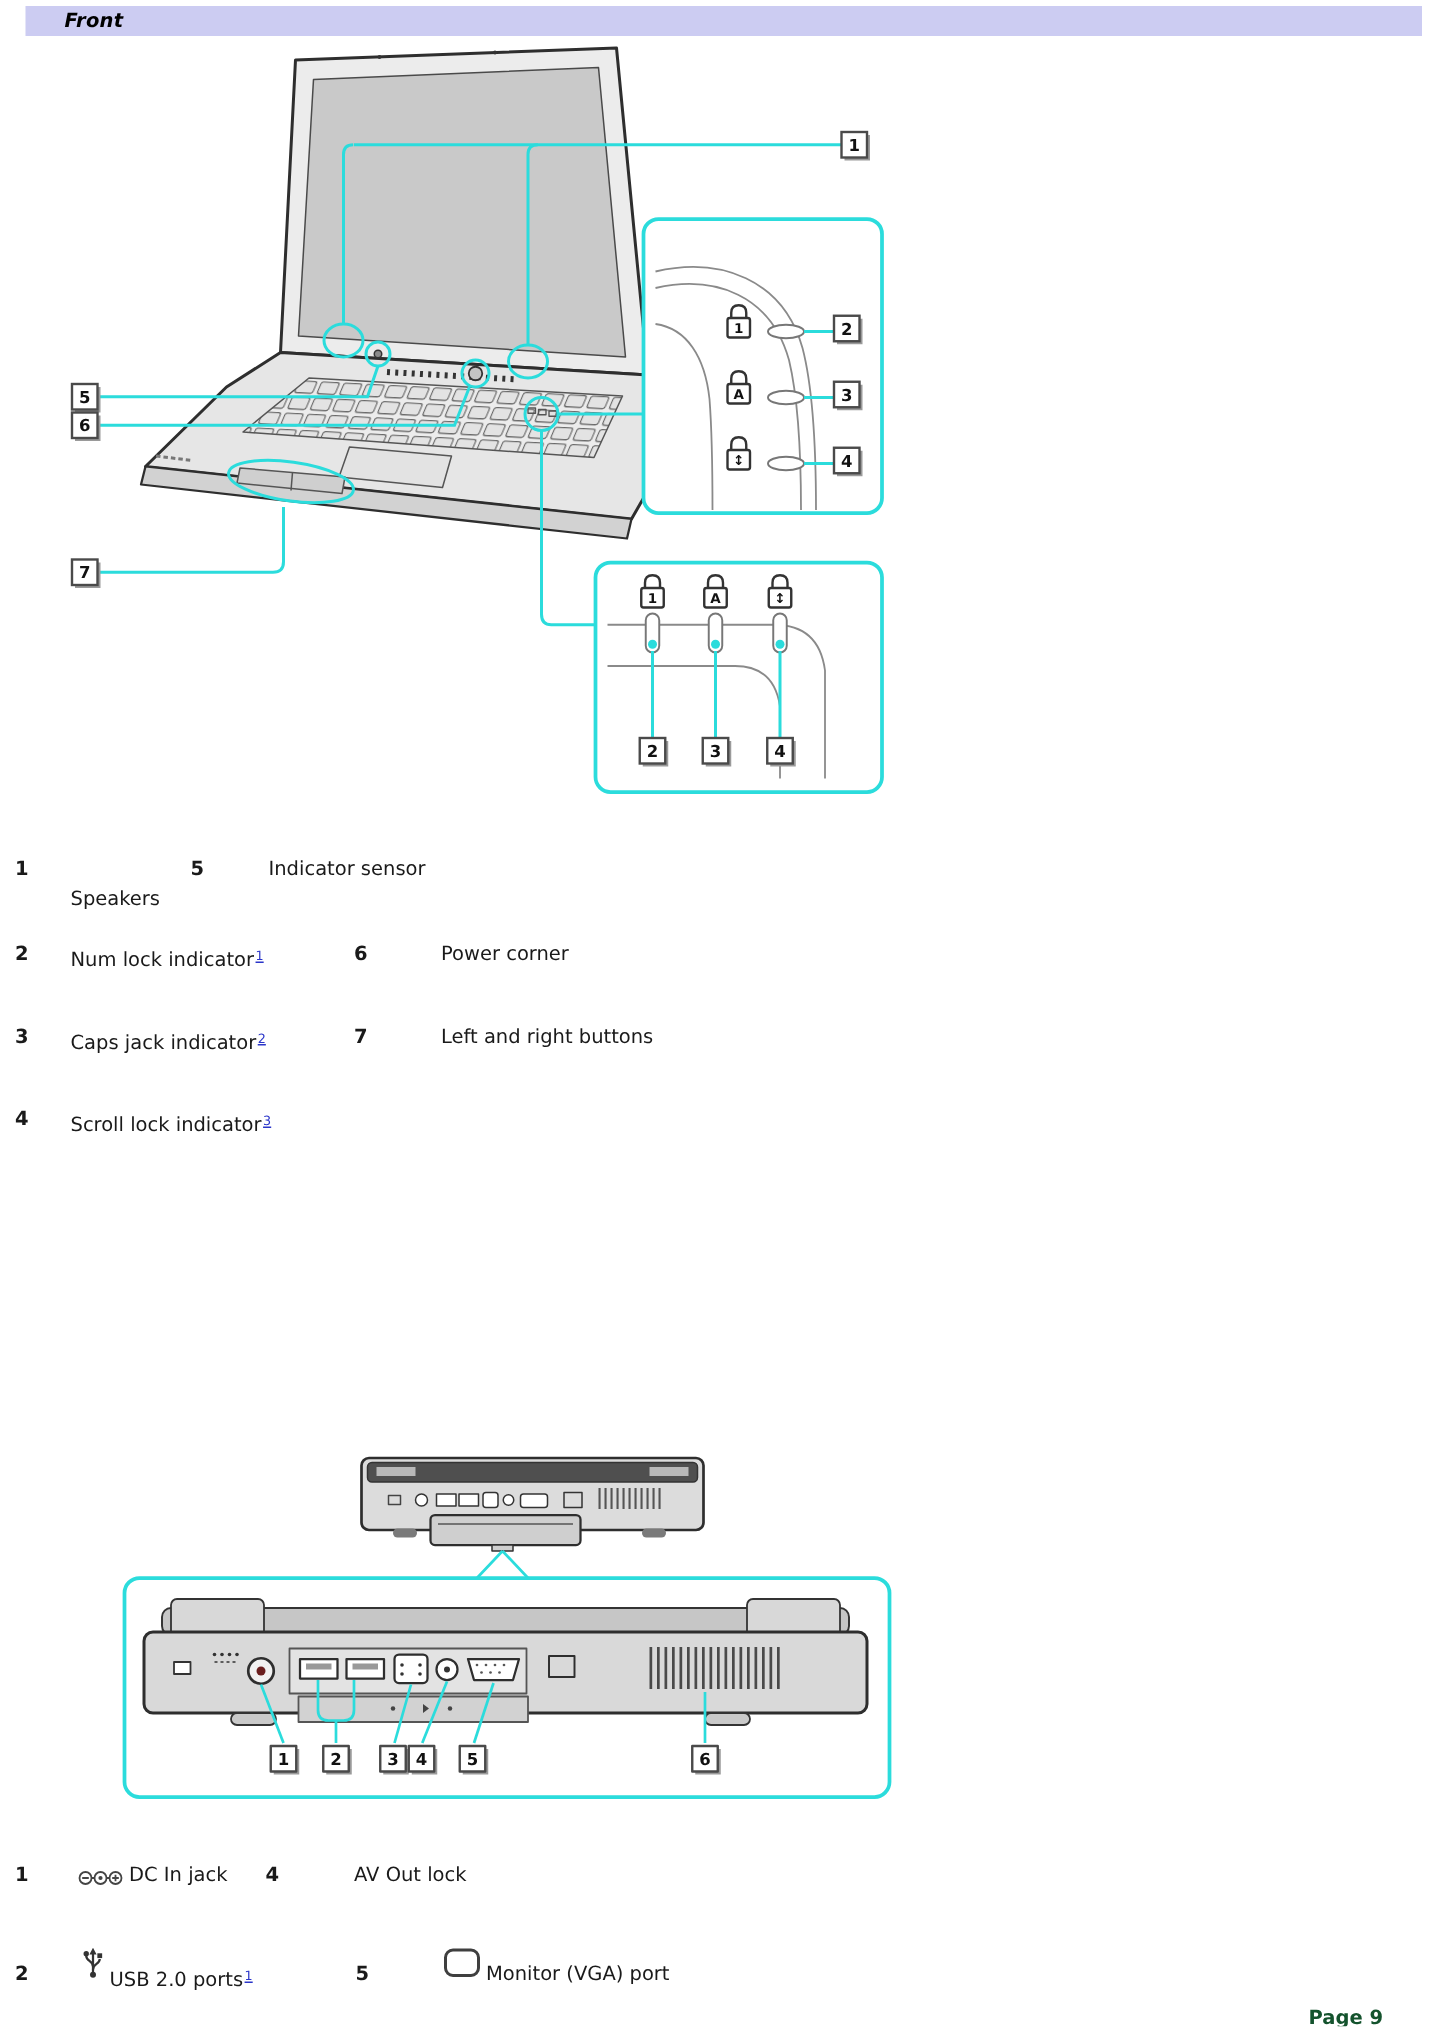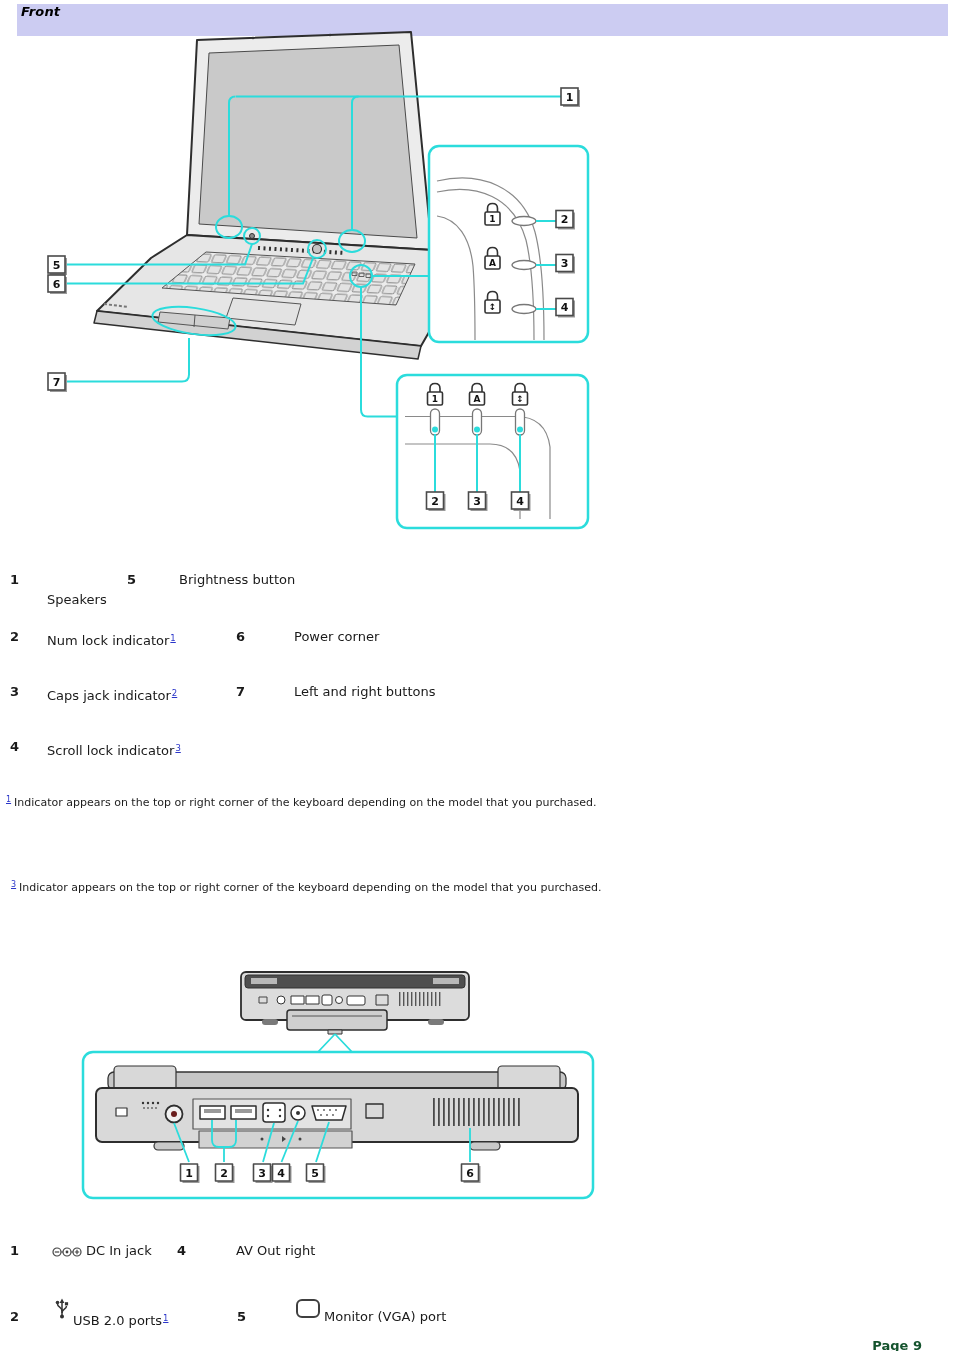--- a/index.html
+++ b/index.html
@@ -1,21 +1,21 @@
 <!DOCTYPE html>
 <html><head>
 <meta charset="utf-8">
 <style>
   html,body{margin:0;padding:0;background:#fff;}
   .page{position:relative;width:954px;height:1351px;background:#fff;
         font-family:"DejaVu Sans",sans-serif;color:#141414;overflow:hidden;
         --accent:#2bdcdc;--barbg:#ccccf2;--link:#2a35c9;}
   .abs{position:absolute;}
-  .section-bar{position:absolute;left:17px;right:6px;height:32px;background:var(--barbg);
-        display:flex;padding-left:4px;}
+  .section-bar{position:absolute;left:17px;right:6px;height:20px;background:var(--barbg);
+        display:flex;align-items:center;padding-left:26px;}
   .section-title{font-style:italic;font-weight:700;font-size:13px;color:#000;letter-spacing:0.2px;}
   .lg{position:absolute;font-size:13px;line-height:16px;white-space:nowrap;color:#1a1a1a;}
   .lgn{font-weight:700;}
   .fn{font-size:8.5px;color:var(--link);text-decoration:underline;cursor:pointer;}
   .lg .fn{position:relative;top:1px;margin-left:1px;}
   .footnote{position:absolute;font-size:11px;line-height:13px;white-space:nowrap;color:#1d1d1d;}
   .footnote .fn{vertical-align:4px;margin-right:3px;font-size:8px;}
   .pageno{position:absolute;right:32px;top:1314px;font-size:13px;font-weight:700;color:#14532d;margin-top:24px;}
   .mon-icon{position:absolute;width:20px;height:15px;border:2px solid #3f3f3f;border-radius:6px;background:#fff;}
   svg{overflow:visible;}
@@ -197,41 +197,35 @@
         <rect x="513.5" y="494" width="17" height="17" fill="#9a9a9a"></rect>
         <rect x="511.5" y="492" width="17" height="17" fill="#fff" stroke="#4a4a4a" stroke-width="1.6"></rect>
         <text x="520" y="504.5" class="cobox-t">4</text>
       </g>
     </g>
   </svg>
 
   <span class="lg lgn" style="left:10px;top:572px">1</span>
   <span class="lg" style="left:47px;top:592px">Speakers</span>
   <span class="lg lgn" style="left:127px;top:572px">5</span>
-  <span class="lg" style="left:179px;top:572px">Brightness button</span>
+  <span class="lg" style="left:179px;top:572px">Indicator sensor</span>
 
   <span class="lg lgn" style="left:10px;top:629px">2</span>
   <span class="lg" style="left:47px;top:629px"><span>Num lock indicator</span><sup class="fn">1</sup></span>
   <span class="lg lgn" style="left:236px;top:629px">6</span>
   <span class="lg" style="left:294px;top:629px">Power corner</span>
 
   <span class="lg lgn" style="left:10px;top:684px">3</span>
   <span class="lg" style="left:47px;top:684px"><span>Caps jack indicator</span><sup class="fn">2</sup></span>
   <span class="lg lgn" style="left:236px;top:684px">7</span>
   <span class="lg" style="left:294px;top:684px">Left and right buttons</span>
 
   <span class="lg lgn" style="left:10px;top:739px">4</span>
   <span class="lg" style="left:47px;top:739px"><span>Scroll lock indicator</span><sup class="fn">3</sup></span>
 
-  <div class="footnote" style="left:6px;top:793px">
-    <sup class="fn">1</sup><span>Indicator appears on the top or right corner of the keyboard depending on the model that you purchased.</span>
-  </div>
-  <div class="footnote" style="left:11px;top:878px">
-    <sup class="fn">3</sup><span>Indicator appears on the top or right corner of the keyboard depending on the model that you purchased.</span>
-  </div>
 
 
   <svg class="abs" style="left:0;top:950px" width="620" height="262" viewBox="0 950 620 262">
 
     <g stroke-linejoin="round">
       <rect x="241" y="972" width="228" height="48" rx="5" fill="#dcdcdc" stroke="#2e2e2e" stroke-width="1.8"></rect>
       <rect x="245" y="975" width="220" height="13" rx="3" fill="#4f4f4f" stroke="#333" stroke-width="1"></rect>
       <rect x="251" y="978" width="26" height="6" fill="#b8b8b8"></rect>
       <rect x="433" y="978" width="26" height="6" fill="#b8b8b8"></rect>
       <rect x="259" y="997" width="8" height="6" fill="none" stroke="#444" stroke-width="1"></rect>
@@ -353,21 +347,21 @@
       <path d="M9.2,6 H11"></path>
       <circle cx="15" cy="6" r="4"></circle>
       <path d="M19.2,6 H21"></path>
       <circle cx="25" cy="6" r="4"></circle>
         <path d="M22.8,6 H27.2 M25,3.8 V8.2"></path>
     </g>
     <circle cx="15" cy="6" r="1.4" fill="#444"></circle>
   </svg>
   <span class="lg" style="left:86px;top:1243px">DC In jack</span>
   <span class="lg lgn" style="left:177px;top:1243px">4</span>
-  <span class="lg" style="left:236px;top:1243px">AV Out right</span>
+  <span class="lg" style="left:236px;top:1243px">AV Out lock</span>
 
   <span class="lg lgn" style="left:10px;top:1309px">2</span>
   <svg class="abs" style="left:54px;top:1294px" width="16" height="26" viewBox="0 0 16 26">
     <circle cx="8" cy="22.5" r="2" fill="#333"></circle>
     <path d="M8,22 V7" stroke="#333" stroke-width="1.5" fill="none"></path>
     <path d="M8,4.5 L5.6,9 H10.4 Z" fill="#333"></path>
     <path d="M8,17 C8,13 3.5,13.5 3.5,10" stroke="#333" stroke-width="1.5" fill="none"></path>
     <circle cx="3.5" cy="8.5" r="1.8" fill="#333"></circle>
     <path d="M8,19 C8,15 12.5,15.5 12.5,12" stroke="#333" stroke-width="1.5" fill="none"></path>
     <rect x="10.9" y="8.2" width="3.2" height="3.2" fill="#333"></rect>

